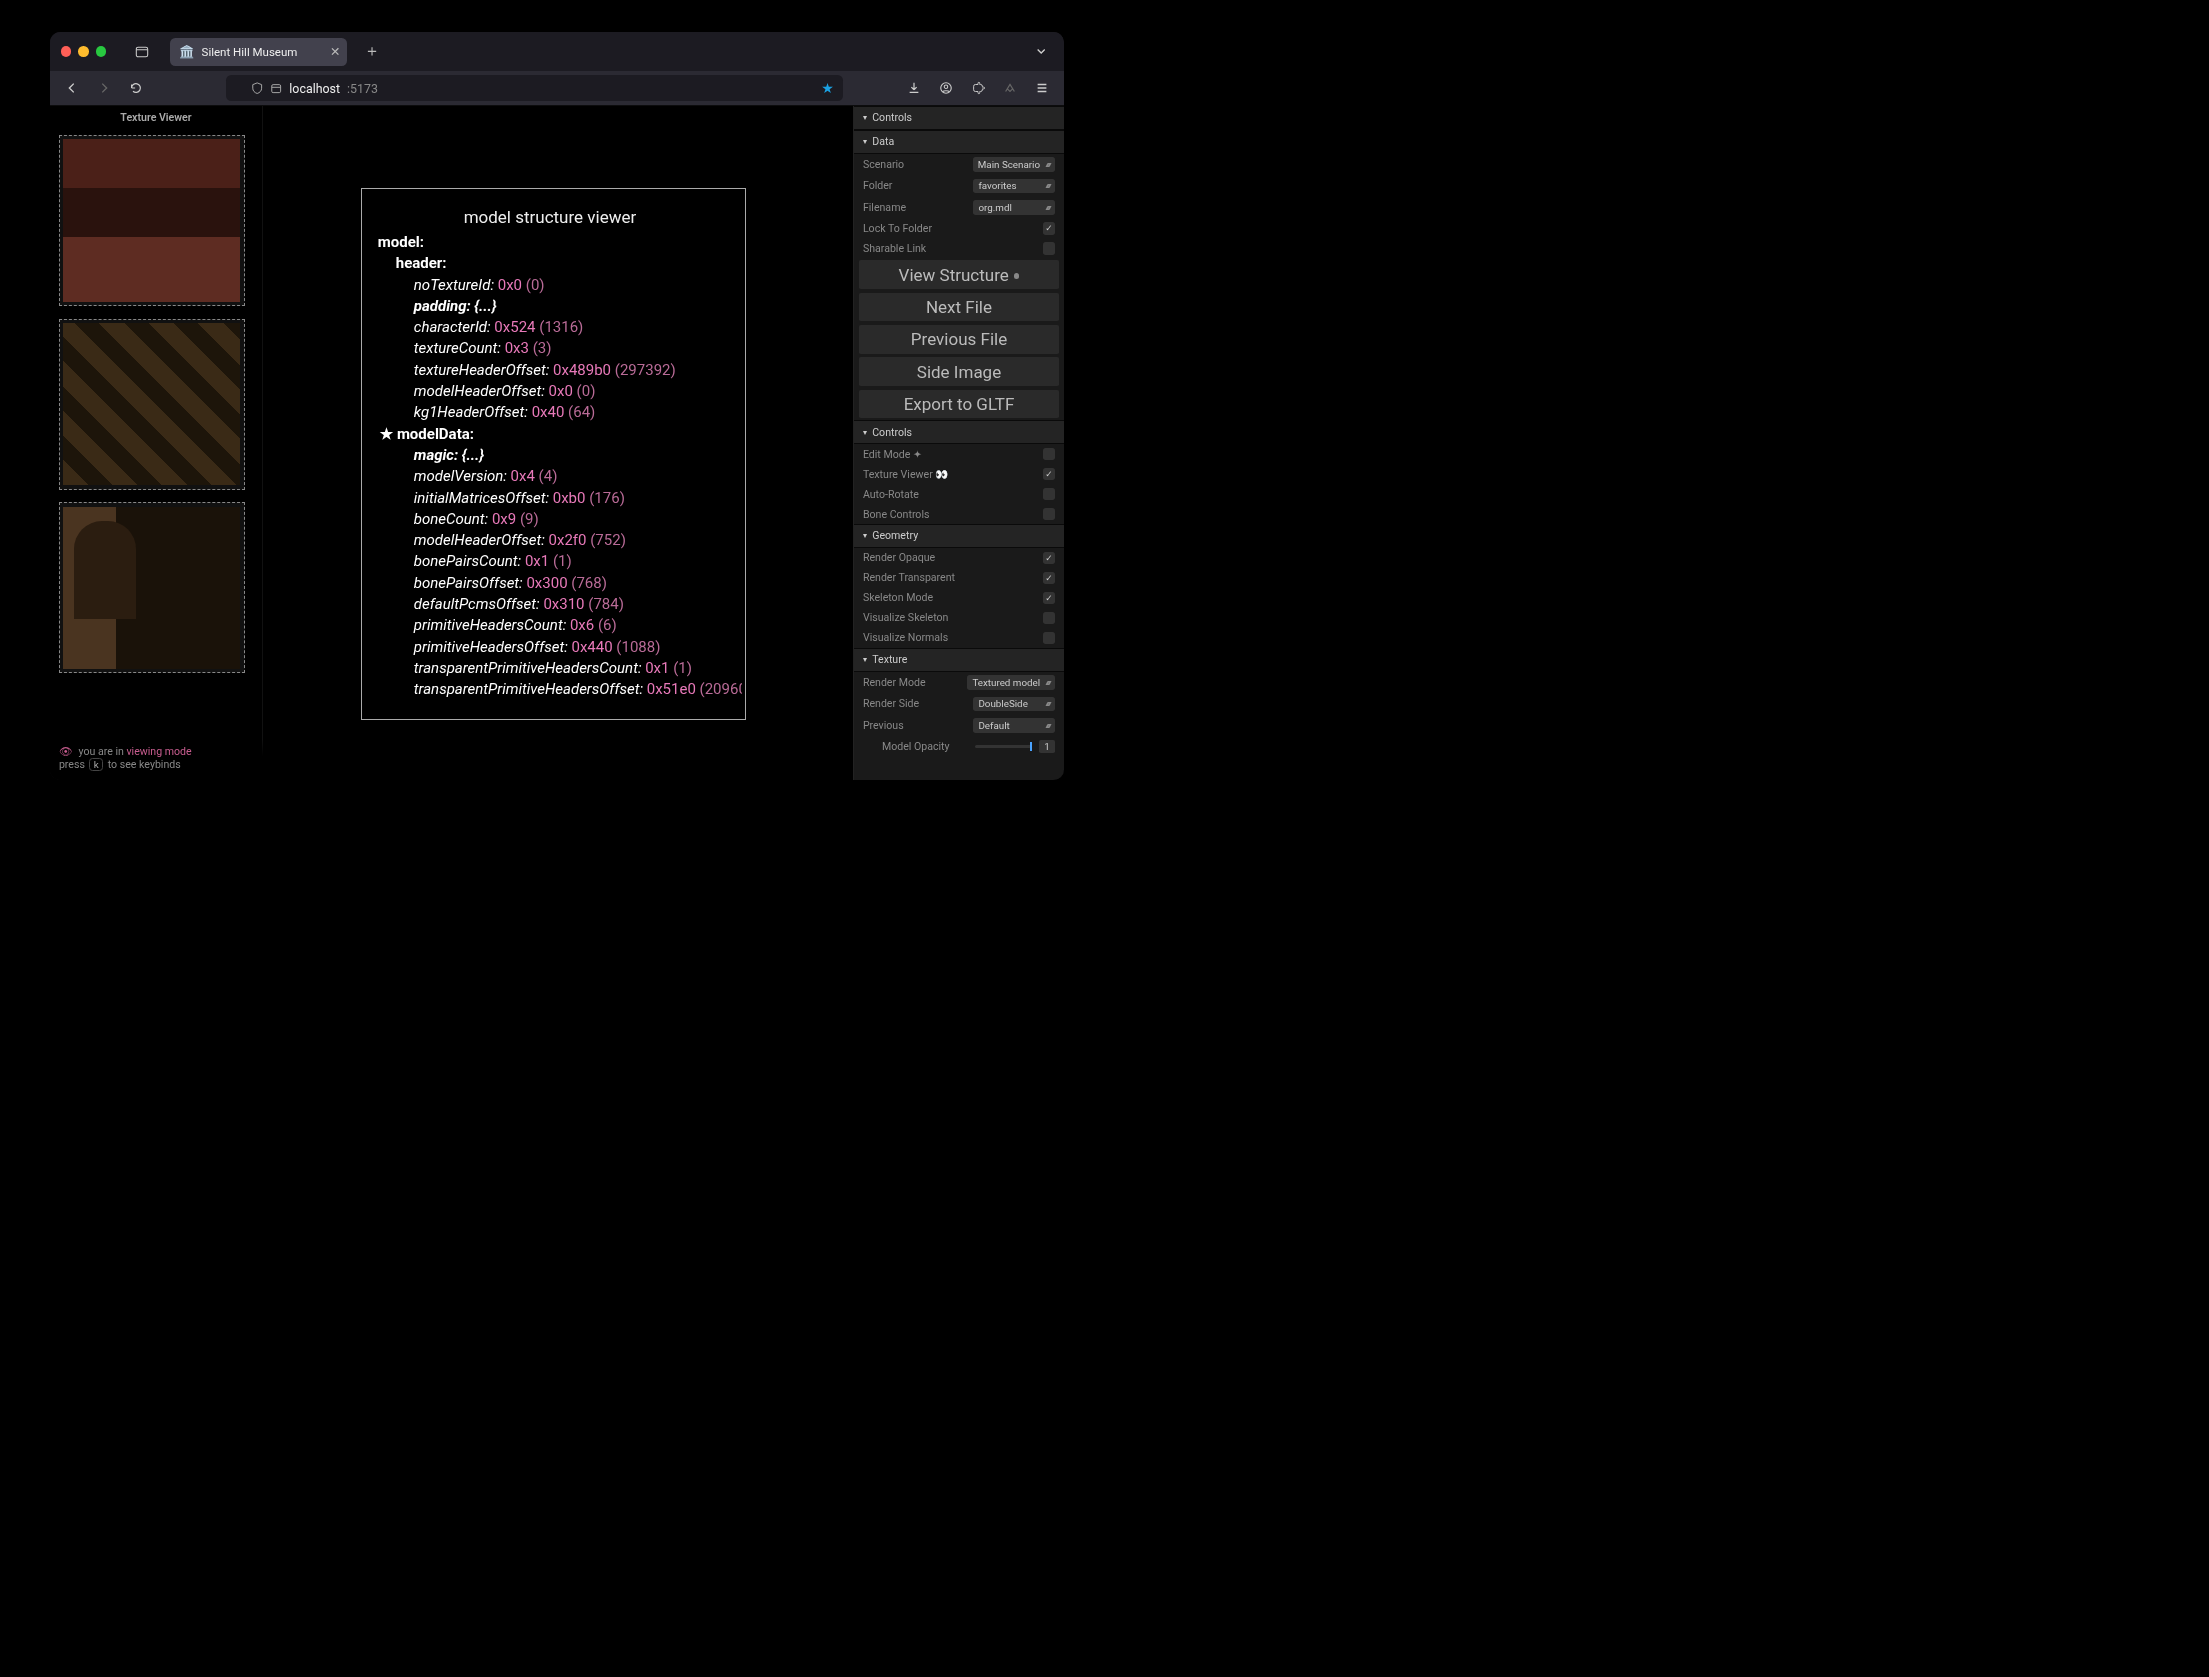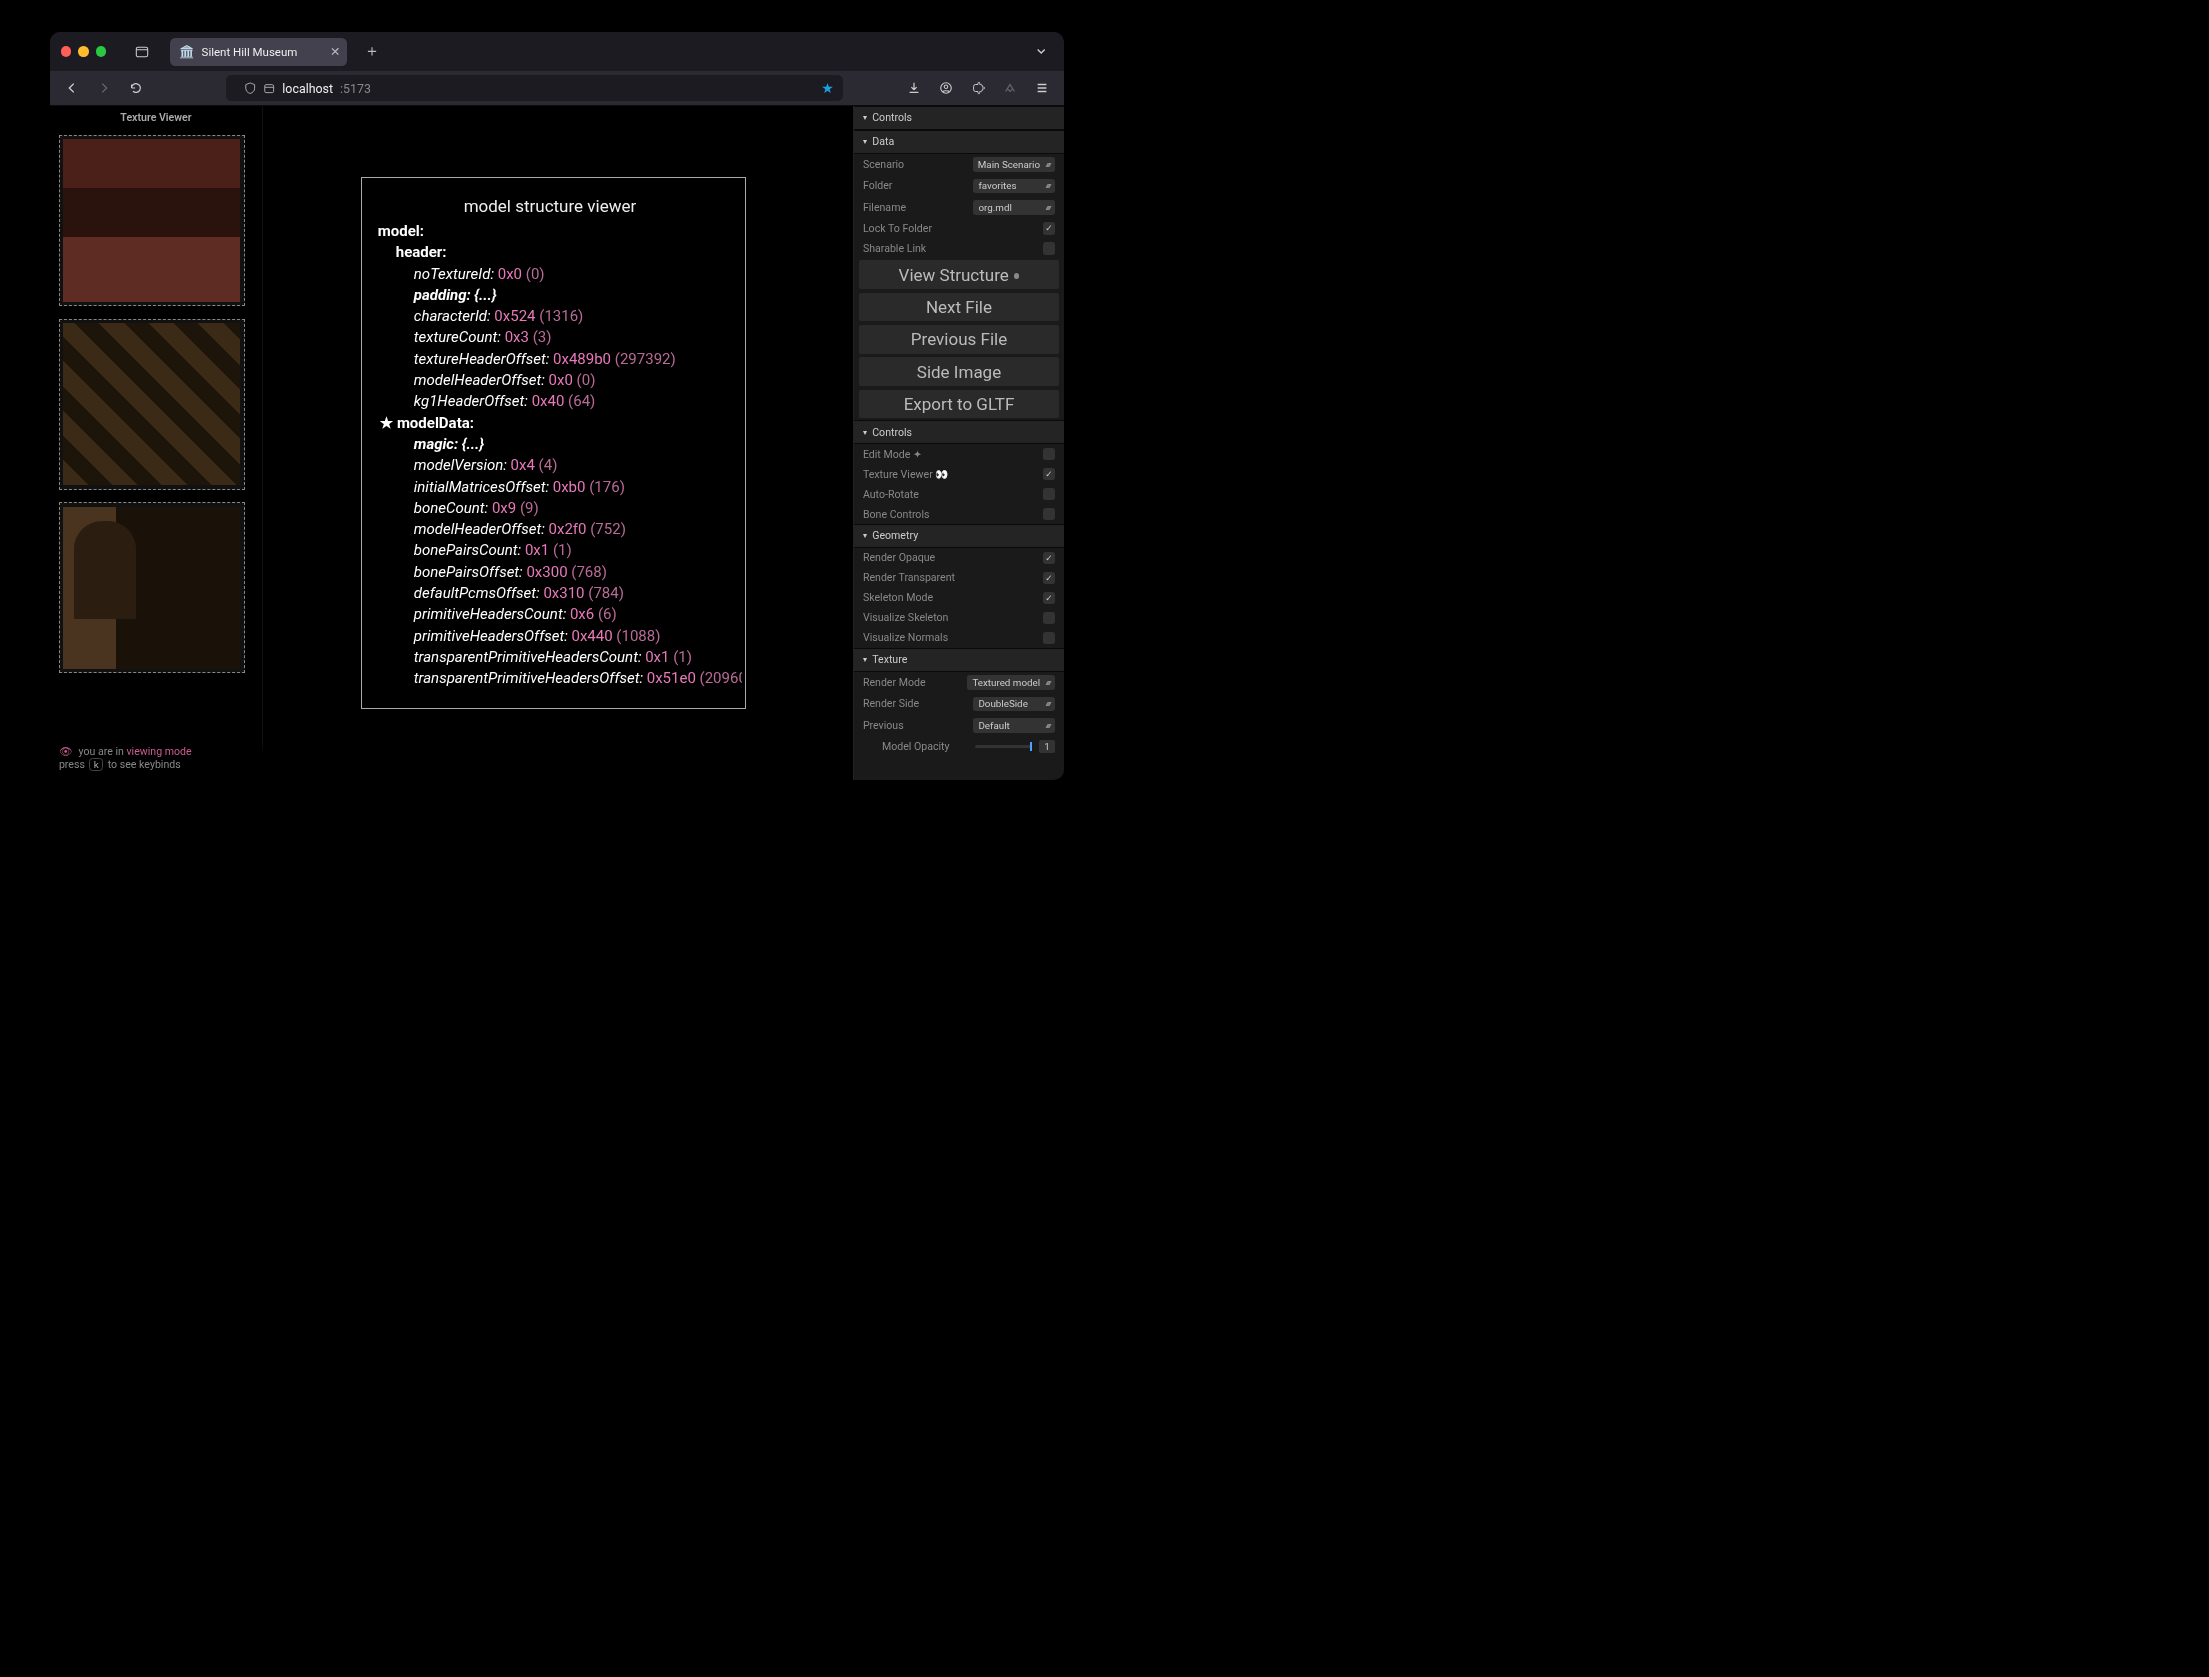--- a/index.html
+++ b/index.html
@@ -53,21 +53,21 @@
   }
   .tbtn { width:26.6px;height:26.6px;display:flex;align-items:center;justify-content:center;border-radius:5.3px;color:#ccc; }
   .tbtn.dim { color:#666; }
   .urlbar {
     flex:1;
     height:26.6px;
     background:#1c1b22;
     border-radius:5.3px;
     margin:0 53px 0 71px;
     display:flex; align-items:center;
-    padding:0 18px;
+    padding:0 25px;
     gap:7px;
     color:#ccc;
     font-size:12.4px;
     position:relative;
   }
   .urlbar .host { color:#eee; }
   .urlbar .port { color:#888; }
   .star { position:absolute; right:8.9px; color:#1ba1e2; font-size:14px; }
   .content {
     flex:1;
@@ -113,21 +113,21 @@
     background: linear-gradient(90deg, #4a3420 0 30%, #1a1209 30% 100%);
   }
   .texture-thumb.c .fill::after {
     content:""; position:absolute; left:10.6px; top:14px; width:62px; height:98px;
     background:#2b1d10; border-radius: 28px 28px 0 0;
   }
   
   .center { flex:1; position:relative; }
   .struct-viewer {
     position:absolute;
-    left:98px; top:71px;
+    left:98px; top:82px;
     width:385px; height:532px;
     border:0.9px solid #aaa;
     background:#000;
     padding:16px 16px 16px 16px;
     overflow:hidden;
   }
   .struct-inner { position:absolute; inset:3.5px; overflow-y:auto; padding:12.4px 12.4px 12.4px 5.3px; }
   .struct-inner::-webkit-scrollbar { width:8.9px; }
   .struct-inner::-webkit-scrollbar-thumb { background:#777; border-radius:4.4px; }
   .sv-title { text-align:center; font-size:17px; color:#eee; margin-bottom:5.3px; margin-top:1.8px;}

